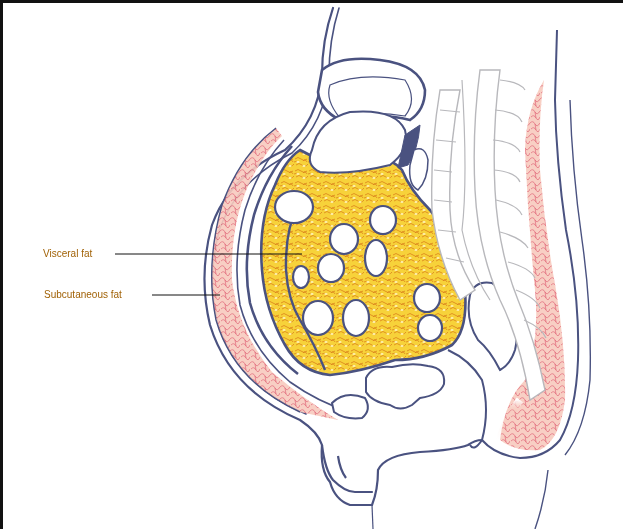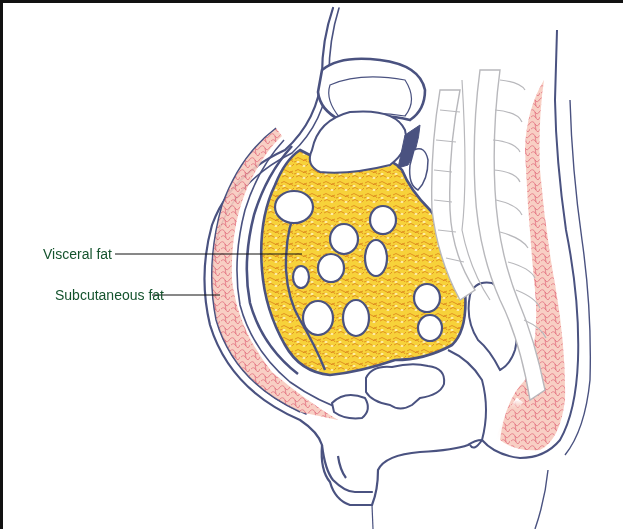--- a/index.html
+++ b/index.html
@@ -6,22 +6,22 @@
   body { width: 623px; height: 529px; overflow: hidden; position: relative; }
   .frame {
     position: absolute; left: 0; top: 0; width: 623px; height: 529px;
     box-sizing: border-box; border-top: 3px solid #111; border-left: 3px solid #111;
     background: #fff;
   }
   svg.art { position: absolute; left: 0; top: 0; }
   .label {
     position: absolute;
     font-family: "Liberation Sans", sans-serif;
-    font-size: 14px;
-    color: #14532d;
+    font-size: 10px;
+    color: #a16207;
     white-space: nowrap;
     line-height: 14px;
   }
 </style>
 </head>
 <body>
 
 <div class="frame"></div>
 
 <svg class="art" width="623" height="529" viewBox="0 0 623 529">
@@ -109,13 +109,13 @@
     <path d="M440 110 L460 112 M436 140 L456 142 M434 170 L452 172 M434 200 L452 202 M438 230 L456 232 M446 258 L464 262"></path>
     <path d="M462 80 Q468 180 462 230 Q470 270 490 300"></path>
   </g>
 
   <line x1="115" y1="254" x2="302" y2="254" stroke="#111" stroke-width="1"></line>
 
   <line x1="152" y1="295" x2="220" y2="295" stroke="#111" stroke-width="1"></line>
 </svg>
 
 <div class="label" style="left:43px; top:247px;">Visceral fat</div>
-<div class="label" style="left:55px; top:288px;">Subcutaneous fat</div>
+<div class="label" style="left:44px; top:288px;">Subcutaneous fat</div>
 
 </body></html>

